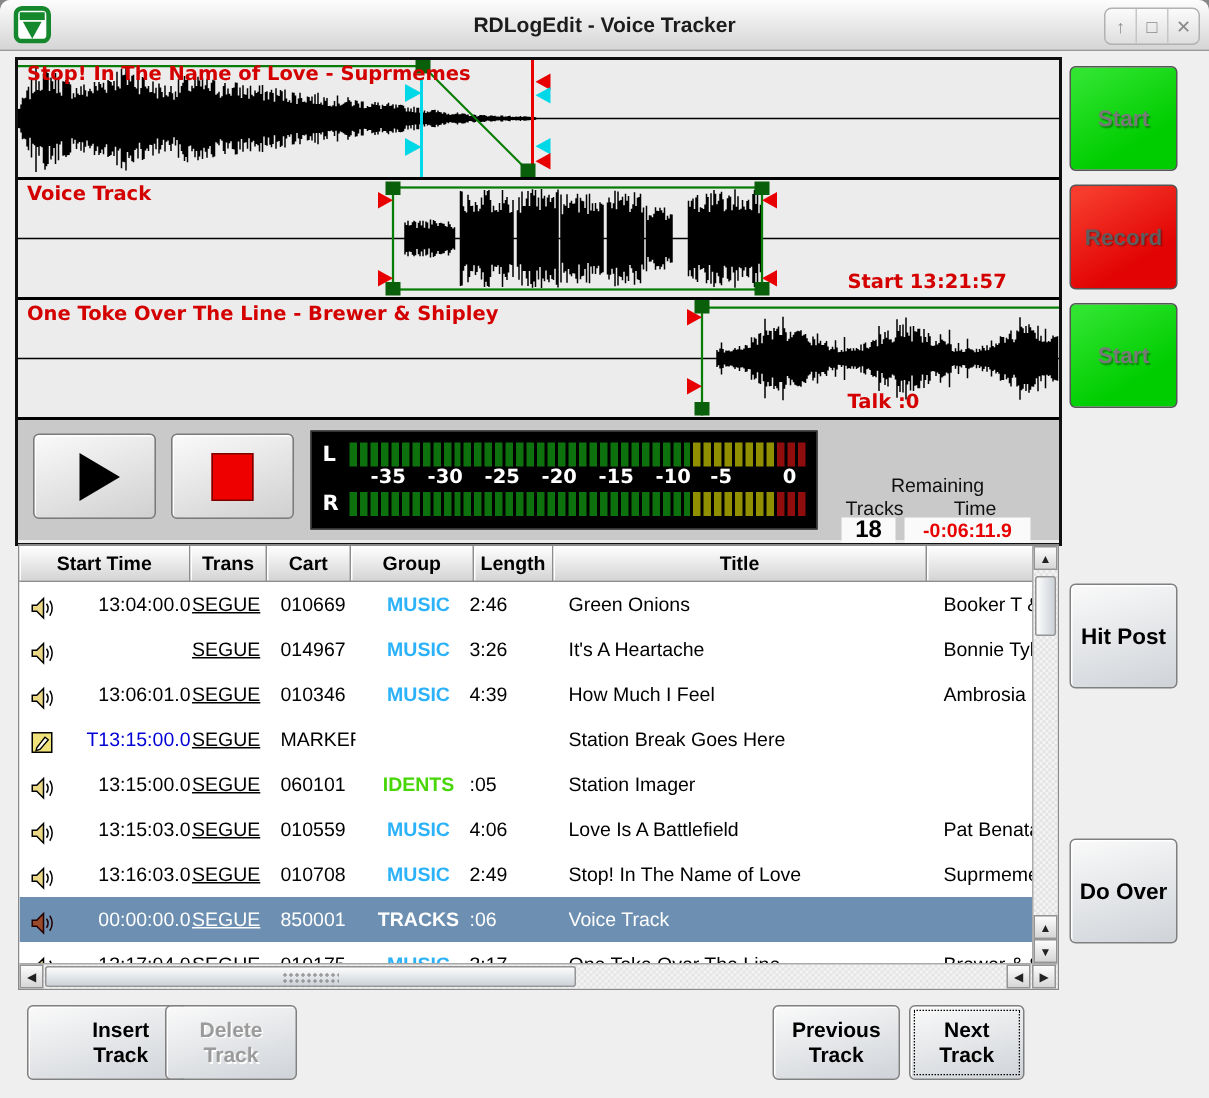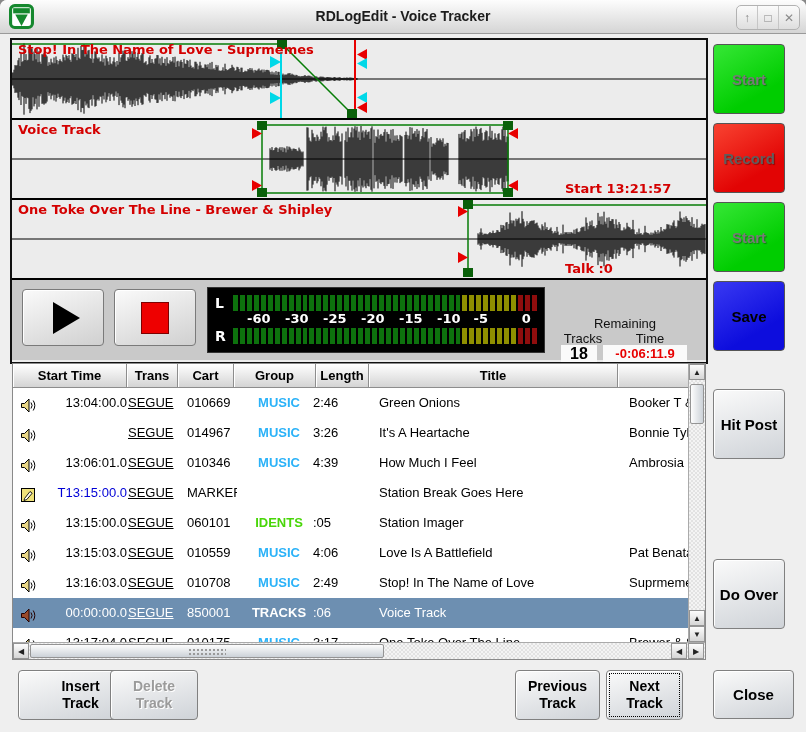--- a/index.html
+++ b/index.html
@@ -224,21 +224,21 @@
             <div class="seg" style="background: rgb(143, 143, 0);"></div>
             <div class="seg" style="background: rgb(143, 143, 0);"></div>
             <div class="seg" style="background: rgb(143, 143, 0);"></div>
             <div class="seg" style="background: rgb(143, 143, 0);"></div>
             <div class="seg" style="background: rgb(143, 143, 0);"></div>
             <div class="seg" style="background: rgb(143, 13, 13);"></div>
             <div class="seg" style="background: rgb(143, 13, 13);"></div>
             <div class="seg" style="background: rgb(143, 13, 13);"></div>
           </div>
         <div class="vu-scale" id="vuScale">
-            <span style="left: 8.5%;">-60</span>
+            <span style="left: 8.5%;">-35</span>
             <span style="left: 21%;">-30</span>
             <span style="left: 33.5%;">-25</span>
             <span style="left: 46%;">-20</span>
             <span style="left: 58.5%;">-15</span>
             <span style="left: 71%;">-10</span>
             <span style="left: 81.5%;">-5</span>
             <span style="left: 96.5%;">0</span>
           </div>
         <span class="vu-ch" style="top:40px;">R</span>
         <div class="segrow" id="vuR" style="top:40px;">
@@ -292,24 +292,22 @@
       <div class="tracks-label">Tracks</div>
       <div class="time-label">Time</div>
       <div class="tracks-value">18</div>
       <div class="time-value">-0:06:11.9</div>
     </div>
   </div>
 
   <div class="sbtn green" style="top:44px;">Start</div>
   <div class="sbtn red" style="top:123px;">Record</div>
   <div class="sbtn green" style="top:202px;">Start</div>
-  <div class="sbtn blue" style="top:281px;">Save</div>
   <div class="gbtn" style="left:713px;top:389px;width:70px;height:68px;font-size:15px;">Hit Post</div>
   <div class="gbtn" style="left:713px;top:559px;width:70px;height:68px;font-size:15px;">Do Over</div>
-  <div class="gbtn" style="left:713px;top:670px;width:79px;height:47px;font-size:15px;">Close</div>
 
   <div class="logframe">
     <div class="thead">
       <div class="th" style="width:114px;">Start Time</div>
       <div class="th" style="width:51px;">Trans</div>
       <div class="th" style="width:56px;">Cart</div>
       <div class="th" style="width:82px;">Group</div>
       <div class="th" style="width:53px;">Length</div>
       <div class="th" style="width:249px;">Title</div>
       <div class="th" style="width:71px;"></div>

